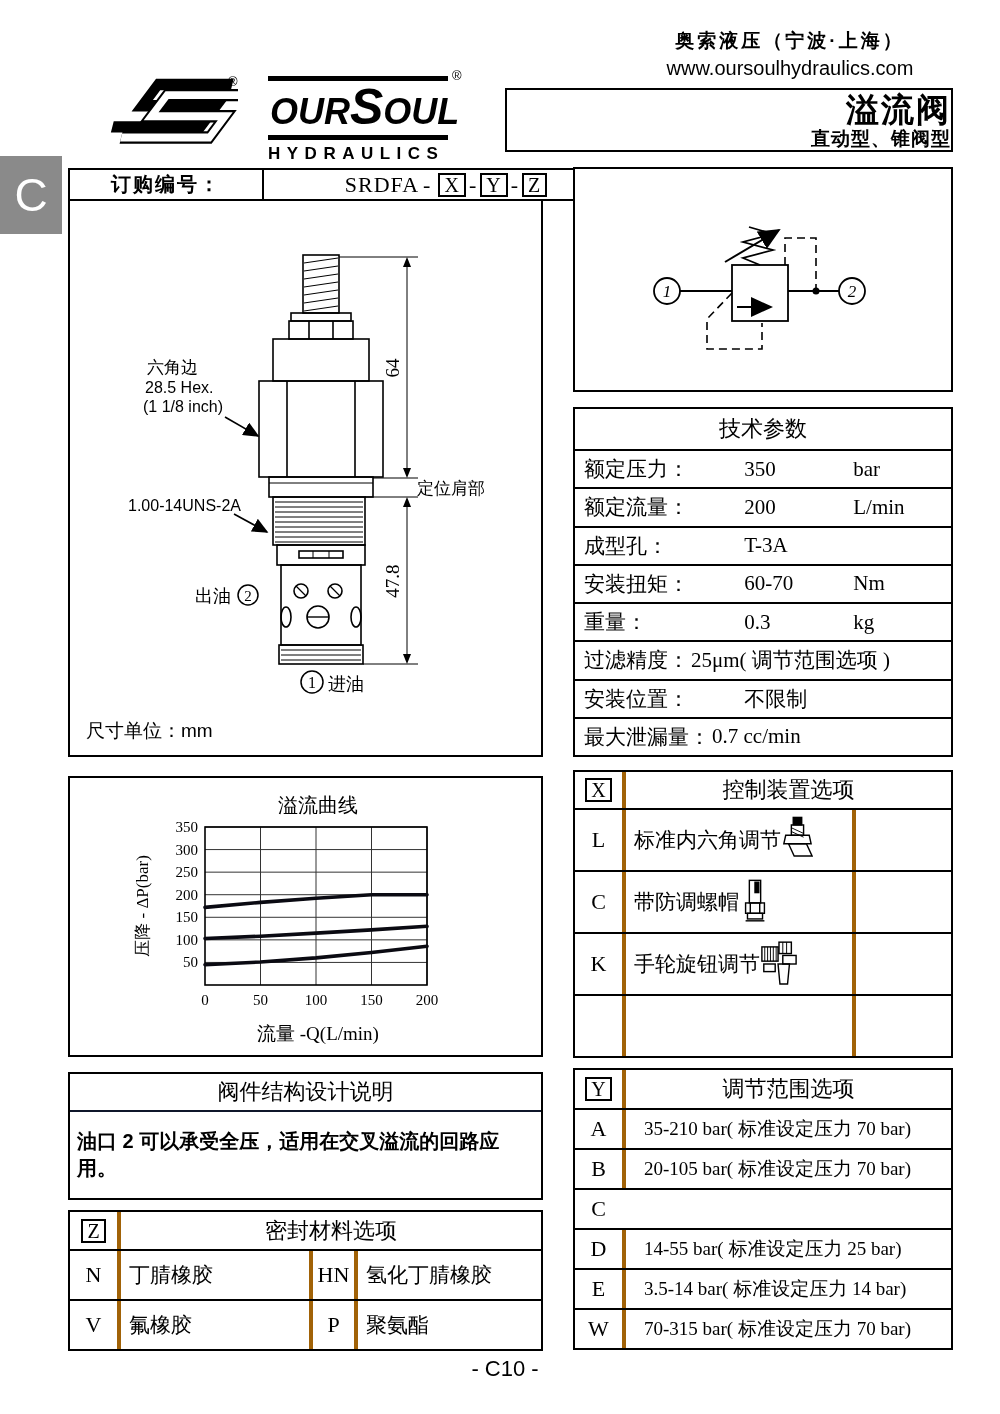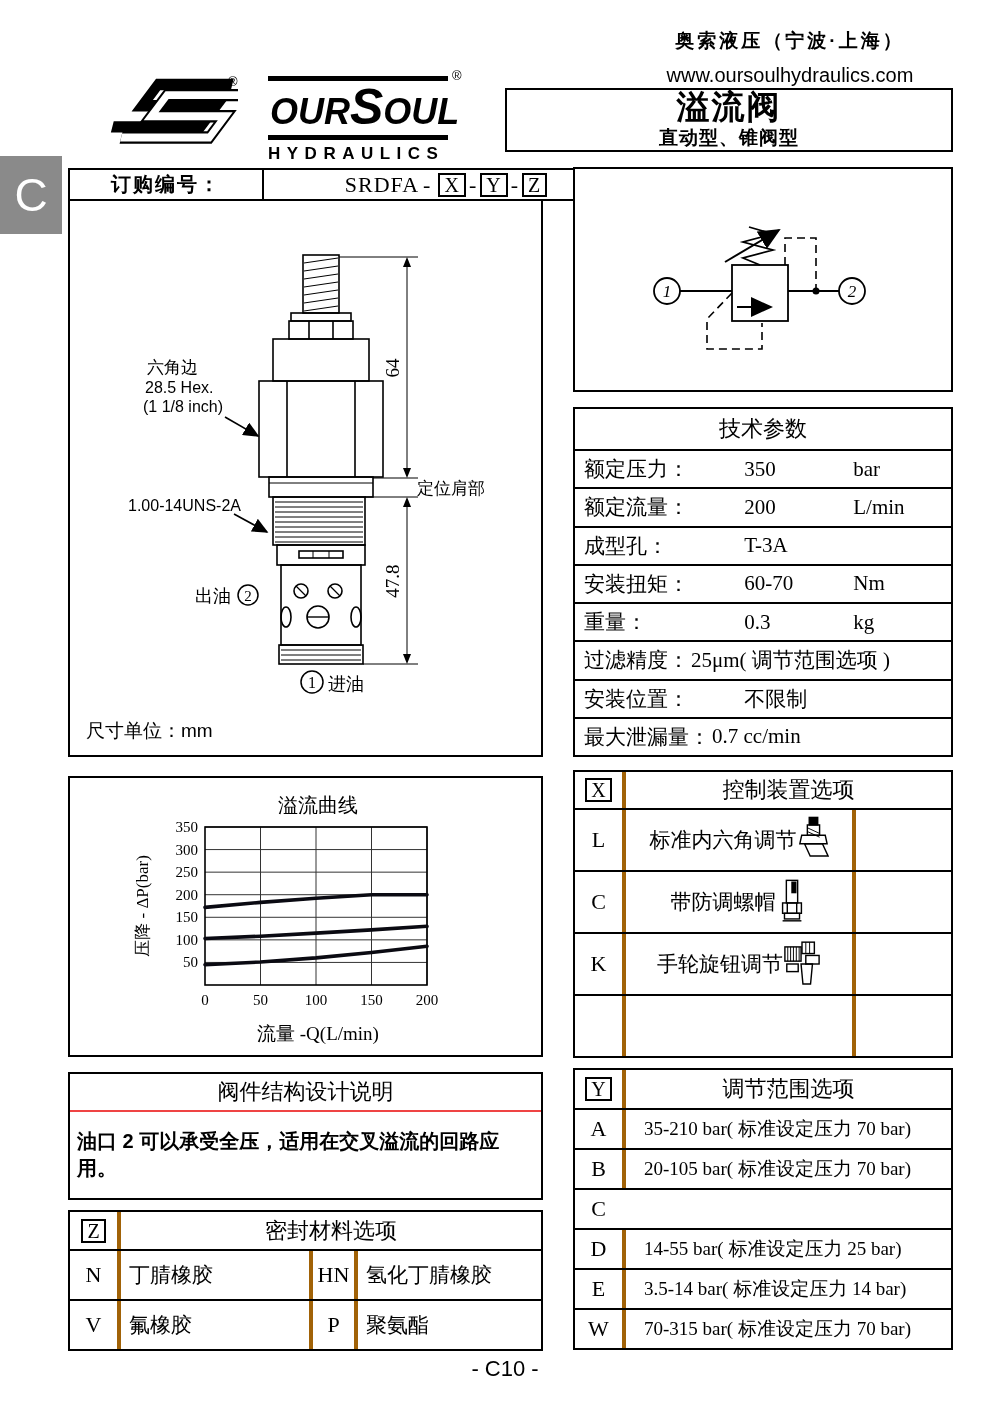--- a/index.html
+++ b/index.html
@@ -6,22 +6,22 @@
   .page{position:relative;width:1000px;height:1414px;background:#fff;color:#000;
         font-family:"Liberation Serif","DejaVu Serif",serif;overflow:hidden;}
   .abs{position:absolute;}
   .box{border:2px solid #000;box-sizing:border-box;background:#fff;}
   .sans{font-family:"Liberation Sans","DejaVu Sans",sans-serif;}
   
   .tab-c{left:0;top:156px;width:62px;height:78px;background:#8a8a8a;color:#fff;
          display:flex;align-items:center;justify-content:center;font-size:46px;}
   .company-block{left:620px;top:28px;width:340px;text-align:center;}
   .company-line{font-size:19px;letter-spacing:3px;font-weight:bold;}
-  .website-line{font-size:20px;margin-top:10px;}
-  .title-box{left:505px;top:88px;width:448px;height:64px;text-align:center;font-family:Liberation Mono, monospace;}
+  .website-line{font-size:20px;margin-top:3px;}
+  .title-box{left:505px;top:88px;width:448px;height:64px;text-align:right;}
   .title-main{font-size:33px;font-weight:bold;line-height:36px;margin-top:2px;letter-spacing:2px;}
   .title-sub{font-size:19px;font-weight:bold;line-height:22px;letter-spacing:1px;}
   .wordmark{left:268px;top:76px;width:186px;}
   .wm-line{position:relative;font-style:italic;font-weight:bold;font-size:36px;line-height:44px;
            white-space:nowrap;padding:9px 2px;}
   .wm-line::before,.wm-line::after{content:"";position:absolute;left:0;right:6px;height:5px;background:#000;}
   .wm-line::before{top:0;} .wm-line::after{bottom:3px;}
   .wm-s{font-size:50px;}
   .wm-sub{font-size:17px;font-weight:bold;letter-spacing:6.5px;margin-top:1px;}
   .reg{font-size:13px;}
@@ -53,31 +53,31 @@
   .tech-hd{height:40px;}
   .tech-row{flex:1;display:flex;align-items:center;font-size:21px;border-top:2px solid #000;}
   .t-lbl{width:45%;padding-left:9px;box-sizing:border-box;}
   .t-val{width:29%;}
   .t-unit{flex:1;}
   .tech-row.wide .t-lbl{width:auto;padding-right:2px;}
   .tech-row.wide .t-val{width:auto;}
   .x-hd{height:36px;grid-template-columns:47px 1fr;}
   .x-row{flex:1;grid-template-columns:47px 230px 1fr;font-size:21px;}
   .x-row .ltr{font-size:22px;}
-  .x-desc{justify-content:center;padding:0 8px 0 8px;}
+  .x-desc{justify-content:flex-start;padding:0 8px 0 8px;}
   .y-hd{height:38px;grid-template-columns:47px 1fr;}
   .y-row{flex:1;grid-template-columns:47px 1fr;font-size:19px;}
   .y-row .ltr{font-size:22px;}
   .y-desc{padding-left:18px;}
   .z-hd{height:37px;grid-template-columns:47px 1fr;}
   .z-row{flex:1;grid-template-columns:47px 192px 45px 1fr;font-size:21px;}
   .z-row .ltr{font-size:22px;}
   .z-desc{padding-left:8px;}
   .note-hd{height:36px;display:flex;align-items:center;justify-content:center;
-           font-size:22px;border-bottom:2px solid #ef4444;}
+           font-size:22px;border-bottom:2px solid #0f172a;}
   .note-body{flex:1;display:flex;align-items:center;padding:0 7px;font-size:20px;font-weight:bold;
              font-family:"Liberation Sans","DejaVu Sans",sans-serif;}
   svg{display:block;}
   svg text{fill:#000;font-family:"Liberation Sans","DejaVu Sans",sans-serif;}
   svg text.srf{font-family:"Liberation Serif","DejaVu Serif",serif;}
   .icon-svg{flex:none;}
 </style>
 </head>
 <body>
 

